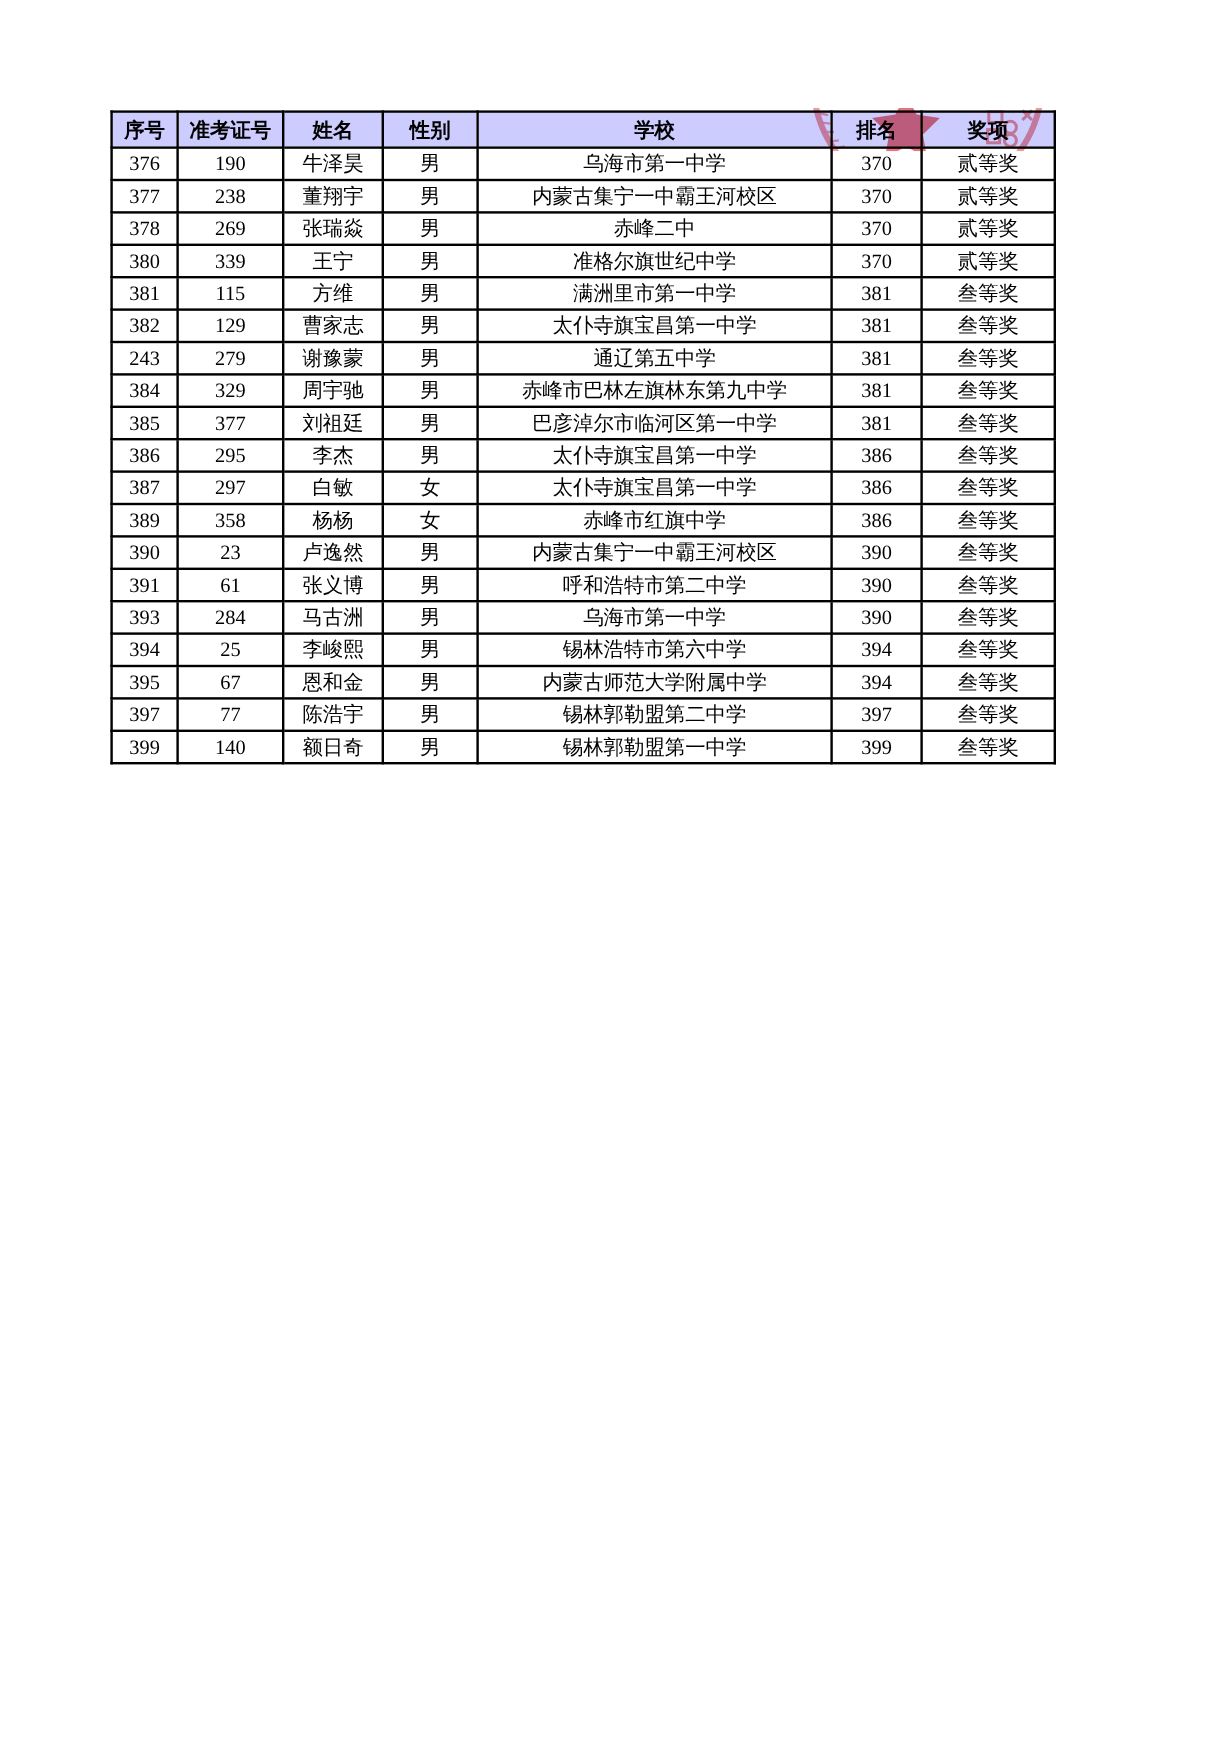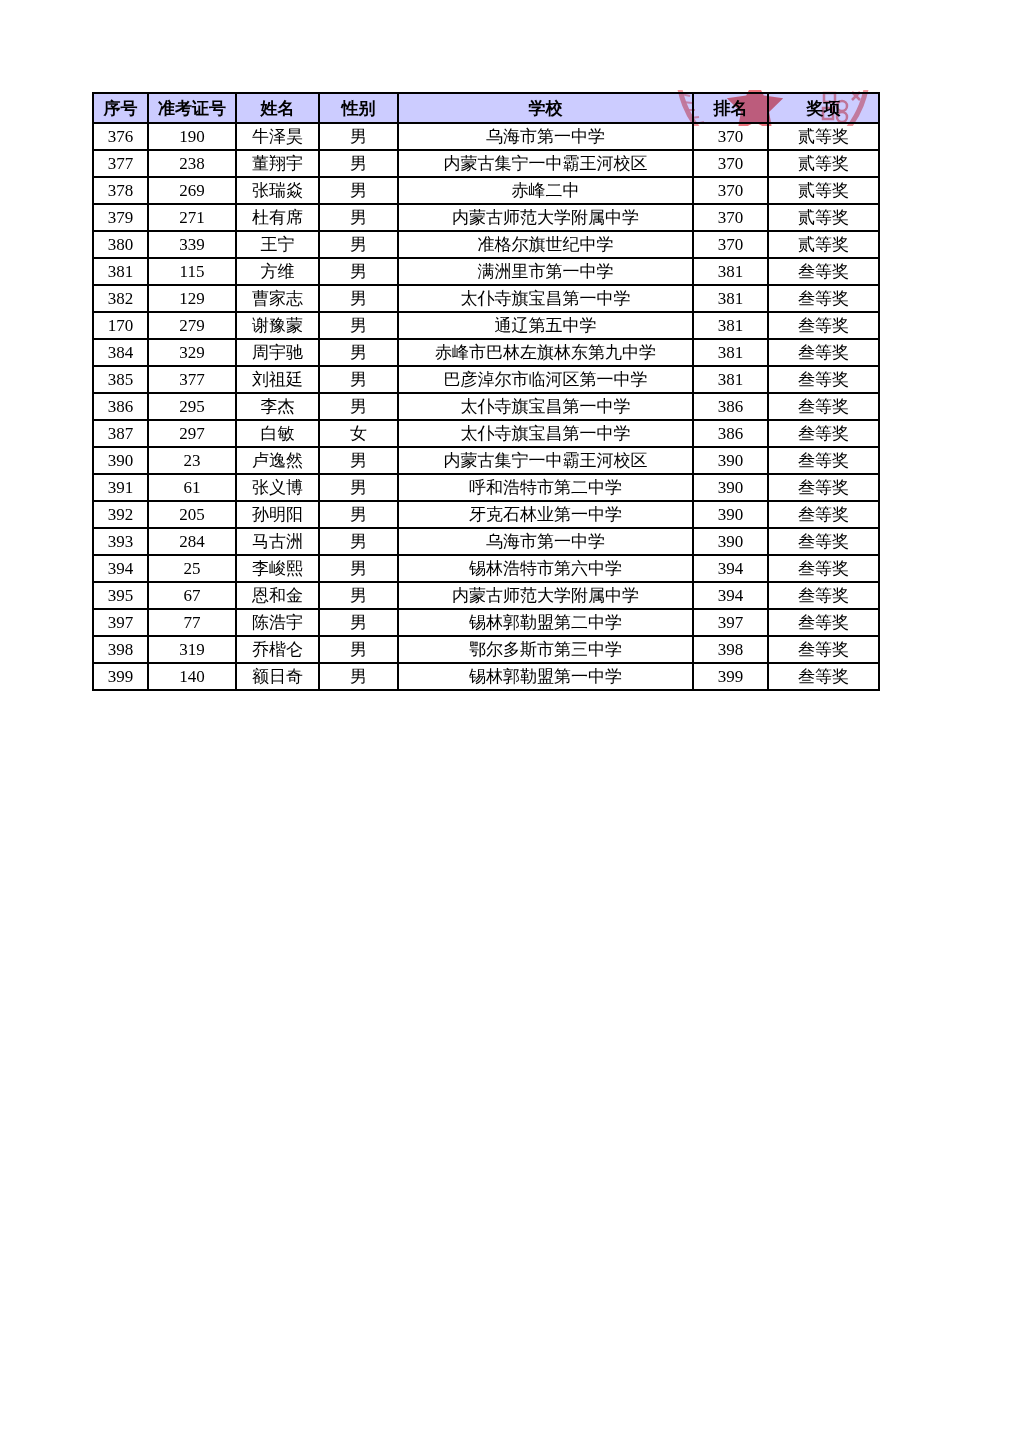--- a/index.html
+++ b/index.html
@@ -110,29 +110,20 @@
         <tr>
           <td>378</td>
           <td>269</td>
           <td>张瑞焱</td>
           <td>男</td>
           <td>赤峰二中</td>
           <td>370</td>
           <td>贰等奖</td>
         </tr>
         <tr>
-          <td>379</td>
-          <td>271</td>
-          <td>杜有席</td>
-          <td>男</td>
-          <td>内蒙古师范大学附属中学</td>
-          <td>370</td>
-          <td>贰等奖</td>
-        </tr>
-        <tr>
           <td>380</td>
           <td>339</td>
           <td>王宁</td>
           <td>男</td>
           <td>准格尔旗世纪中学</td>
           <td>370</td>
           <td>贰等奖</td>
         </tr>
         <tr>
           <td>381</td>
@@ -146,21 +137,21 @@
         <tr>
           <td>382</td>
           <td>129</td>
           <td>曹家志</td>
           <td>男</td>
           <td>太仆寺旗宝昌第一中学</td>
           <td>381</td>
           <td>叁等奖</td>
         </tr>
         <tr>
-          <td>170</td>
+          <td>243</td>
           <td>279</td>
           <td>谢豫蒙</td>
           <td>男</td>
           <td>通辽第五中学</td>
           <td>381</td>
           <td>叁等奖</td>
         </tr>
         <tr>
           <td>384</td>
           <td>329</td>
@@ -191,47 +182,47 @@
         <tr>
           <td>387</td>
           <td>297</td>
           <td>白敏</td>
           <td>女</td>
           <td>太仆寺旗宝昌第一中学</td>
           <td>386</td>
           <td>叁等奖</td>
         </tr>
         <tr>
+          <td>389</td>
+          <td>358</td>
+          <td>杨杨</td>
+          <td>女</td>
+          <td>赤峰市红旗中学</td>
+          <td>386</td>
+          <td>叁等奖</td>
+        </tr>
+        <tr>
           <td>390</td>
           <td>23</td>
           <td>卢逸然</td>
           <td>男</td>
           <td>内蒙古集宁一中霸王河校区</td>
           <td>390</td>
           <td>叁等奖</td>
         </tr>
         <tr>
           <td>391</td>
           <td>61</td>
           <td>张义博</td>
           <td>男</td>
           <td>呼和浩特市第二中学</td>
           <td>390</td>
           <td>叁等奖</td>
         </tr>
         <tr>
-          <td>392</td>
-          <td>205</td>
-          <td>孙明阳</td>
-          <td>男</td>
-          <td>牙克石林业第一中学</td>
-          <td>390</td>
-          <td>叁等奖</td>
-        </tr>
-        <tr>
           <td>393</td>
           <td>284</td>
           <td>马古洲</td>
           <td>男</td>
           <td>乌海市第一中学</td>
           <td>390</td>
           <td>叁等奖</td>
         </tr>
         <tr>
           <td>394</td>
@@ -251,29 +242,20 @@
           <td>394</td>
           <td>叁等奖</td>
         </tr>
         <tr>
           <td>397</td>
           <td>77</td>
           <td>陈浩宇</td>
           <td>男</td>
           <td>锡林郭勒盟第二中学</td>
           <td>397</td>
-          <td>叁等奖</td>
-        </tr>
-        <tr>
-          <td>398</td>
-          <td>319</td>
-          <td>乔楷仑</td>
-          <td>男</td>
-          <td>鄂尔多斯市第三中学</td>
-          <td>398</td>
           <td>叁等奖</td>
         </tr>
         <tr>
           <td>399</td>
           <td>140</td>
           <td>额日奇</td>
           <td>男</td>
           <td>锡林郭勒盟第一中学</td>
           <td>399</td>
           <td>叁等奖</td>

